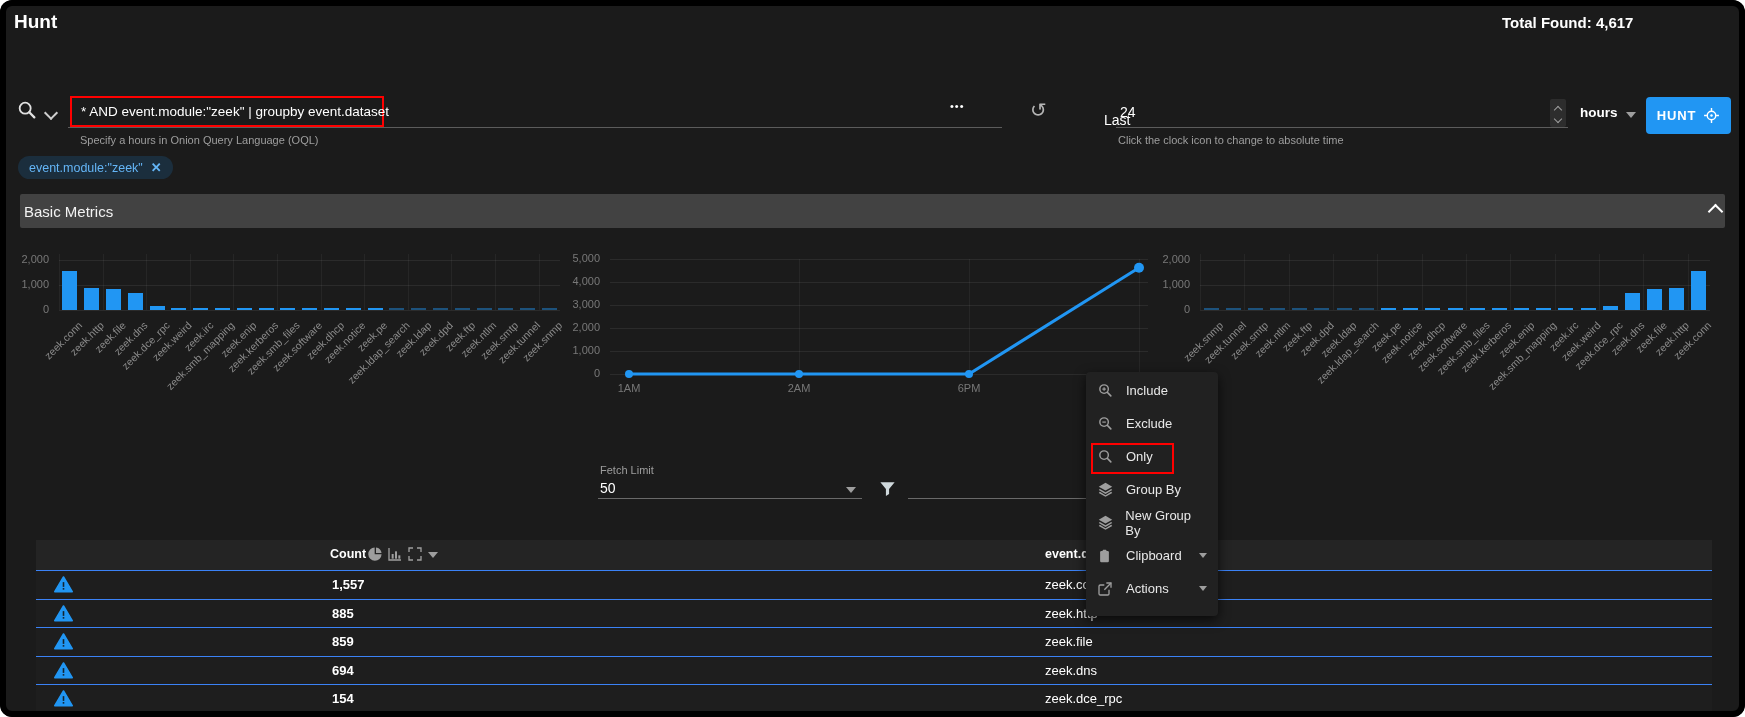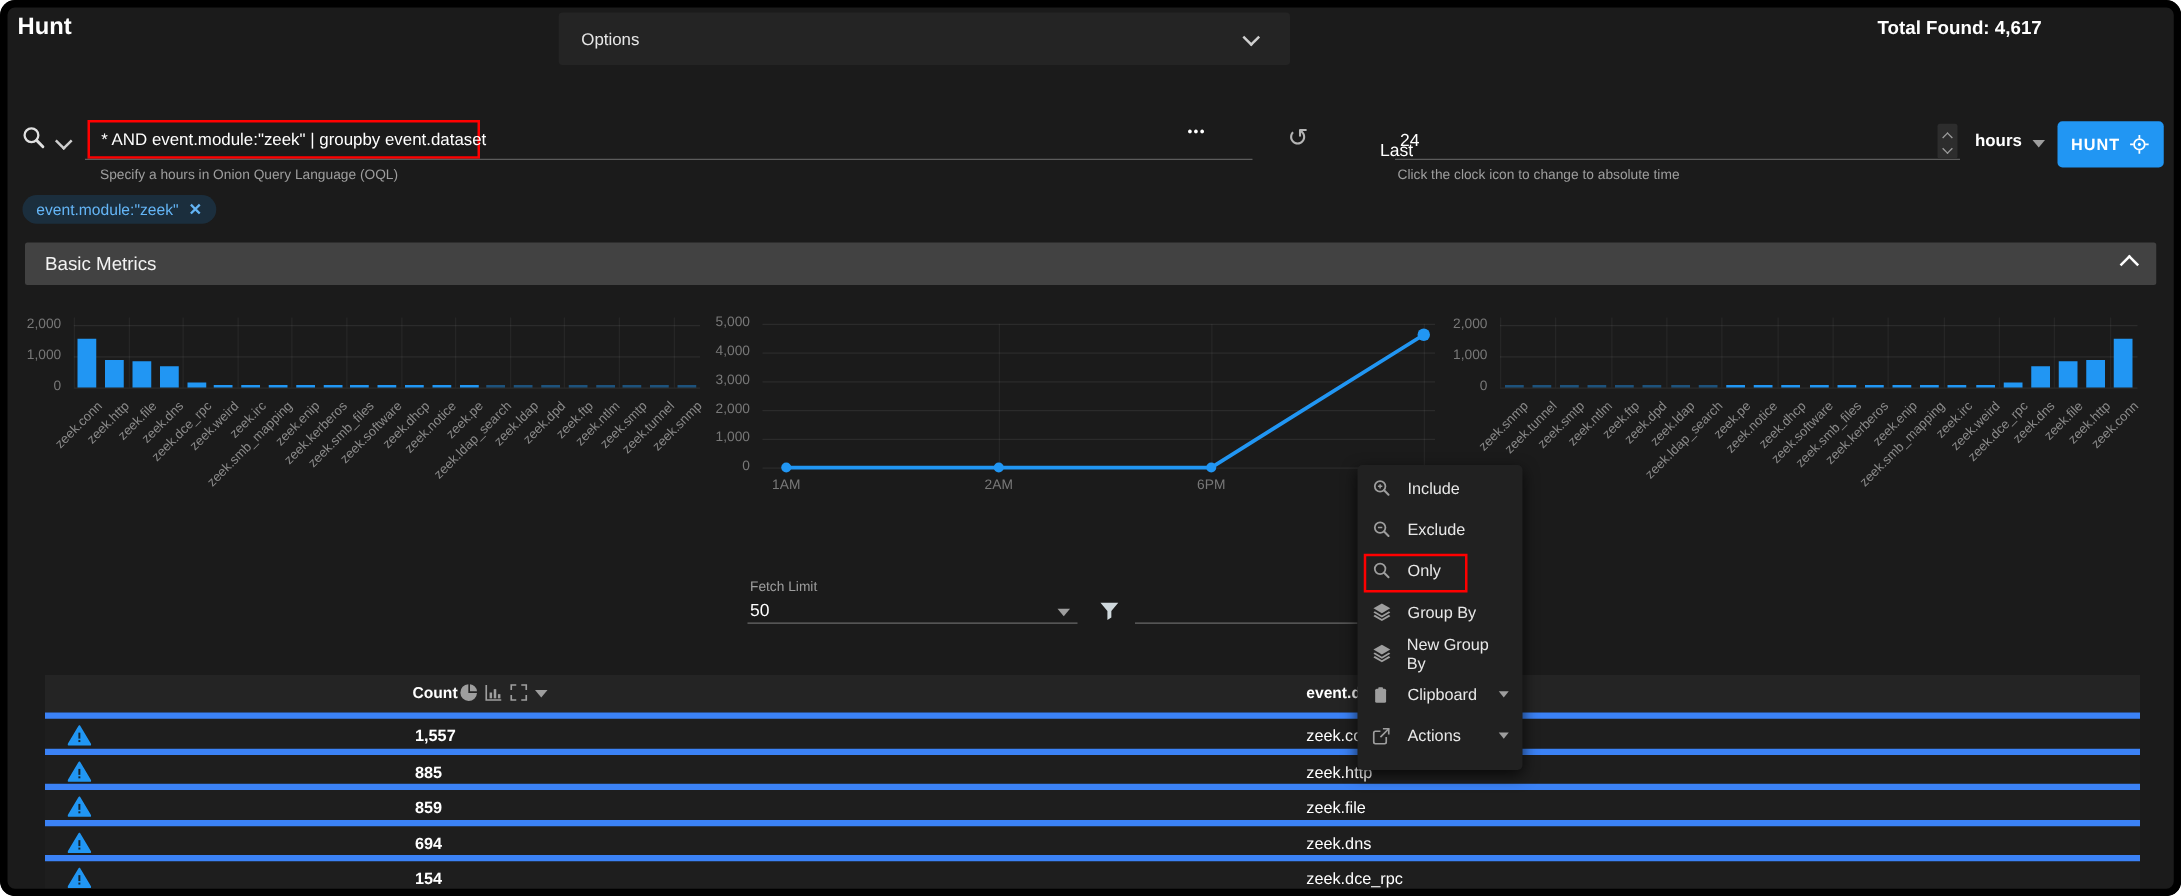--- a/index.html
+++ b/index.html
@@ -19,61 +19,57 @@
   .hint{font-size:11px;color:#9e9e9e;}
   .lbl{color:#fff;font-size:14px;}
   .spinner{left:1550px;top:99px;width:16px;height:28px;background:#2d2d2d;border-radius:2px;display:flex;flex-direction:column;align-items:center;justify-content:center;gap:3px;}
   .spin-chev{width:5px;height:5px;border-right:1.5px solid #9e9e9e;border-bottom:1.5px solid #9e9e9e;}
   .caret{width:0;height:0;border-left:5px solid transparent;border-right:5px solid transparent;border-top:6px solid #9e9e9e;}
   .hunt-btn{left:1646px;top:97px;width:85px;height:37px;background:#2196f3;border-radius:4px;display:flex;align-items:center;justify-content:center;color:#fff;font-size:13px;font-weight:bold;letter-spacing:0.8px;cursor:pointer;}
   
   .chip{left:18px;top:156px;height:23px;border-radius:12px;background:rgba(33,150,243,0.16);display:inline-flex;align-items:center;padding:0 11px;color:#64b5f6;font-size:12.5px;}
   .chip .x{margin-left:8px;font-size:13px;font-weight:bold;cursor:pointer;}
   
-  .sect{left:20px;width:1705px;height:34px;background:#424242;border-radius:2px;display:flex;align-items:center;padding:0 16px;box-sizing:border-box;color:#f2f2f2;font-size:15px;}
+  .sect{left:20px;width:1705px;height:34px;background:#424242;border-radius:2px;display:flex;align-items:center;padding:0 4px;box-sizing:border-box;color:#f2f2f2;font-size:15px;}
   .sect .chev-up{margin-left:auto;}
   
   .chart{overflow:visible;}
   .chart-title{position:absolute;left:0;right:0;top:4px;text-align:center;color:#8b8b8b;font-size:12.5px;}
   .gridh{position:absolute;height:1px;background:rgba(255,255,255,0.07);}
   .gridv{position:absolute;width:1px;background:rgba(255,255,255,0.05);}
   .ytick{position:absolute;width:40px;text-align:right;font-size:11px;color:#787878;}
   .xlab{position:absolute;font-size:10.5px;color:#8a8a8a;white-space:nowrap;transform:rotate(-45deg);transform-origin:100% 0;}
   .tlab{position:absolute;width:44px;text-align:center;font-size:11px;color:#787878;}
   .bar{position:absolute;background:#2196f3;}
   
   .small-lbl{font-size:11px;color:#9e9e9e;}
   .sel-val{font-size:14px;color:#fff;}
   
   .table{left:36px;top:540px;width:1676px;}
   .thead{position:relative;height:30px;background:#242424;}
-  .trow{position:relative;height:28.5px;background:#1e1e1e;border-top:5px solid #3b82f6;box-sizing:border-box;}
+  .trow{position:relative;height:28.5px;background:#1e1e1e;border-top:1px solid #3b82f6;box-sizing:border-box;}
   .th-count{position:absolute;left:294px;top:7px;font-size:12.5px;font-weight:bold;color:#fff;}
   .th-dataset{position:absolute;left:1009px;top:7px;font-size:12.5px;font-weight:bold;color:#fff;white-space:nowrap;}
   .td-count{position:absolute;left:296px;top:6px;font-size:13px;font-weight:bold;color:#fff;}
   .td-dataset{position:absolute;left:1009px;top:6px;font-size:13px;color:#fff;white-space:nowrap;}
   .warn{position:absolute;left:18px;top:4px;}
   .hicon{position:absolute;top:6px;cursor:pointer;}
   
   .menu{left:1086px;top:372px;width:132px;height:244px;background:#212121;border-radius:4px;box-shadow:0 4px 12px rgba(0,0,0,0.7);z-index:40;padding-top:2px;box-sizing:border-box;}
   .mitem{height:33px;display:flex;align-items:center;padding:0 11px;cursor:pointer;color:#e8e8e8;font-size:13px;}
   .mitem .mi{width:20px;margin-right:9px;display:flex;align-items:center;}
   .mitem .caret{margin-left:auto;border-top-width:5px;border-left-width:4px;border-right-width:4px;}
   .only-box{position:absolute;left:5px;top:71px;width:79px;height:27px;border:2px solid #f00;z-index:45;pointer-events:none;}
 </style>
 </head>
 <body>
 
 <div class="frame">
 
   <div class="abs page-title">Hunt</div>
-  <div class="abs options-bar">
-    <span>Options</span>
-    <span class="chev" style="margin-left:auto;margin-right:8px;margin-top:-3px;"></span>
-  </div>
   <div class="abs total-found">
     <span>Total Found:</span>
     <span>4,617</span>
   </div>
 
   <span class="abs" style="left:16px;top:99px;"><svg width="22" height="22" viewBox="0 0 24 24">
         <circle cx="10" cy="10" r="6" fill="none" stroke="#e0e0e0" stroke-width="2"></circle>
         <line x1="14.5" y1="14.5" x2="20" y2="20" stroke="#e0e0e0" stroke-width="2.5" stroke-linecap="round"></line>
       </svg></span>
   <span class="abs chev" style="left:46px;top:108px;"></span>

